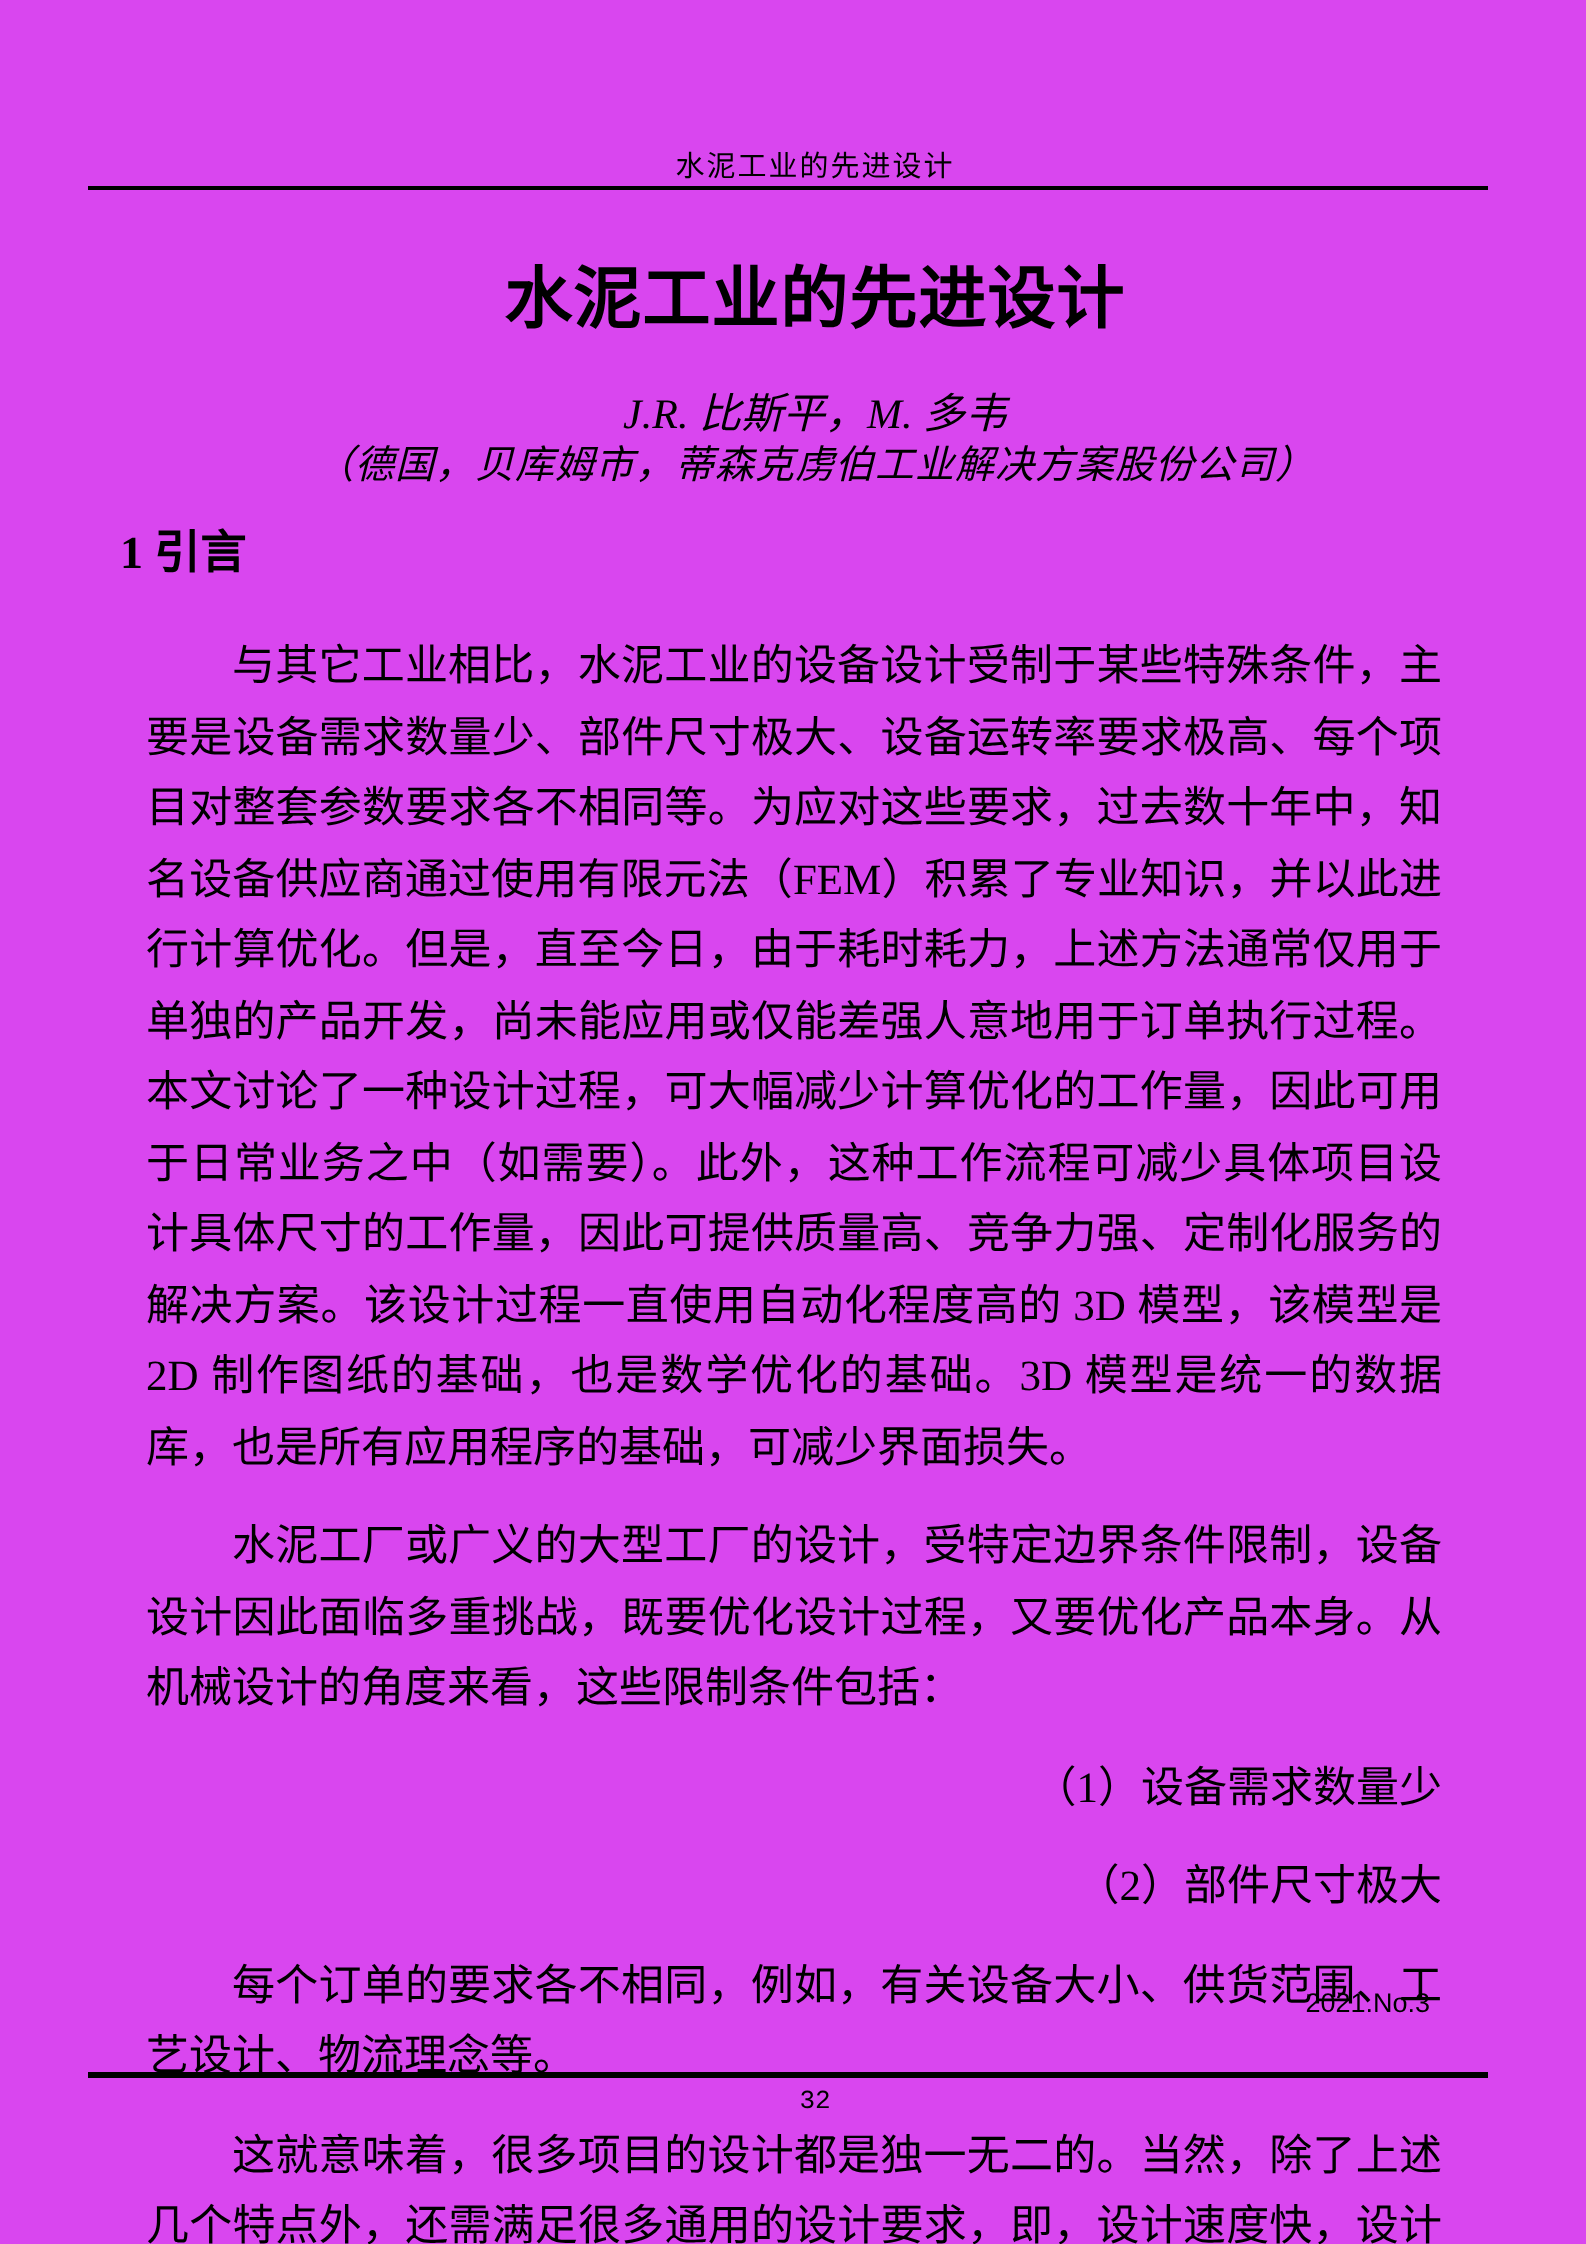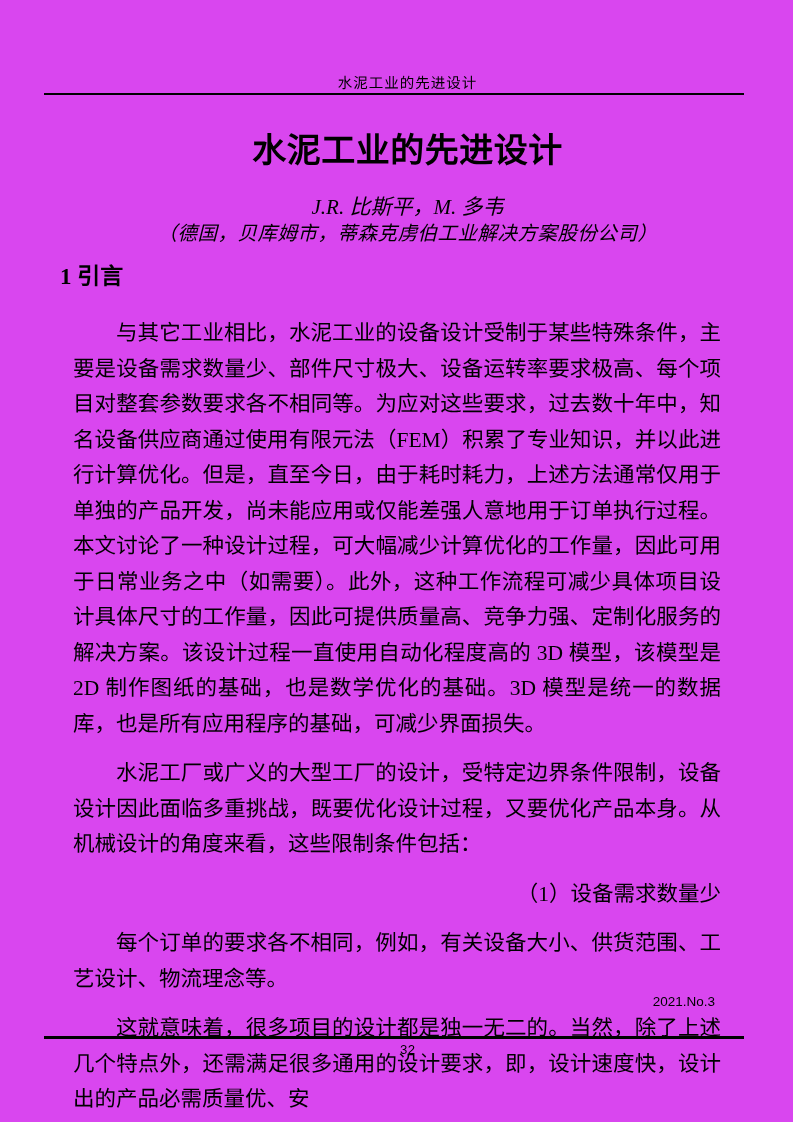--- a/index.html
+++ b/index.html
@@ -148,20 +148,21 @@
 
   <h2 class="section-heading">1 引言</h2>
 
   <div class="body-text">
     <p>与其它工业相比，水泥工业的设备设计受制于某些特殊条件，主要是设备需求数量少、部件尺寸极大、设备运转率要求极高、每个项目对整套参数要求各不相同等。为应对这些要求，过去数十年中，知名设备供应商通过使用有限元法（FEM）积累了专业知识，并以此进行计算优化。但是，直至今日，由于耗时耗力，上述方法通常仅用于单独的产品开发，尚未能应用或仅能差强人意地用于订单执行过程。本文讨论了一种设计过程，可大幅减少计算优化的工作量，因此可用于日常业务之中（如需要）。此外，这种工作流程可减少具体项目设计具体尺寸的工作量，因此可提供质量高、竞争力强、定制化服务的解决方案。该设计过程一直使用自动化程度高的 3D 模型，该模型是 2D 制作图纸的基础，也是数学优化的基础。3D 模型是统一的数据库，也是所有应用程序的基础，可减少界面损失。</p>
 
     <p class="spaced">水泥工厂或广义的大型工厂的设计，受特定边界条件限制，设备设计因此面临多重挑战，既要优化设计过程，又要优化产品本身。从机械设计的角度来看，这些限制条件包括：</p>
 
     <div class="list-group">
       <p class="list-item">（1）设备需求数量少</p>
+      <p class="list-item">（2）部件尺寸极大</p>
     </div>
 
     <p class="spaced">每个订单的要求各不相同，例如，有关设备大小、供货范围、工艺设计、物流理念等。</p>
 
     <p class="spaced">这就意味着，很多项目的设计都是独一无二的。当然，除了上述几个特点外，还需满足很多通用的设计要求，即，设计速度快，设计出的产品必需质量优、安</p>
   </div>
 
   <div class="footer-rule"></div>
 
   <div class="footer-page-number">32</div>

